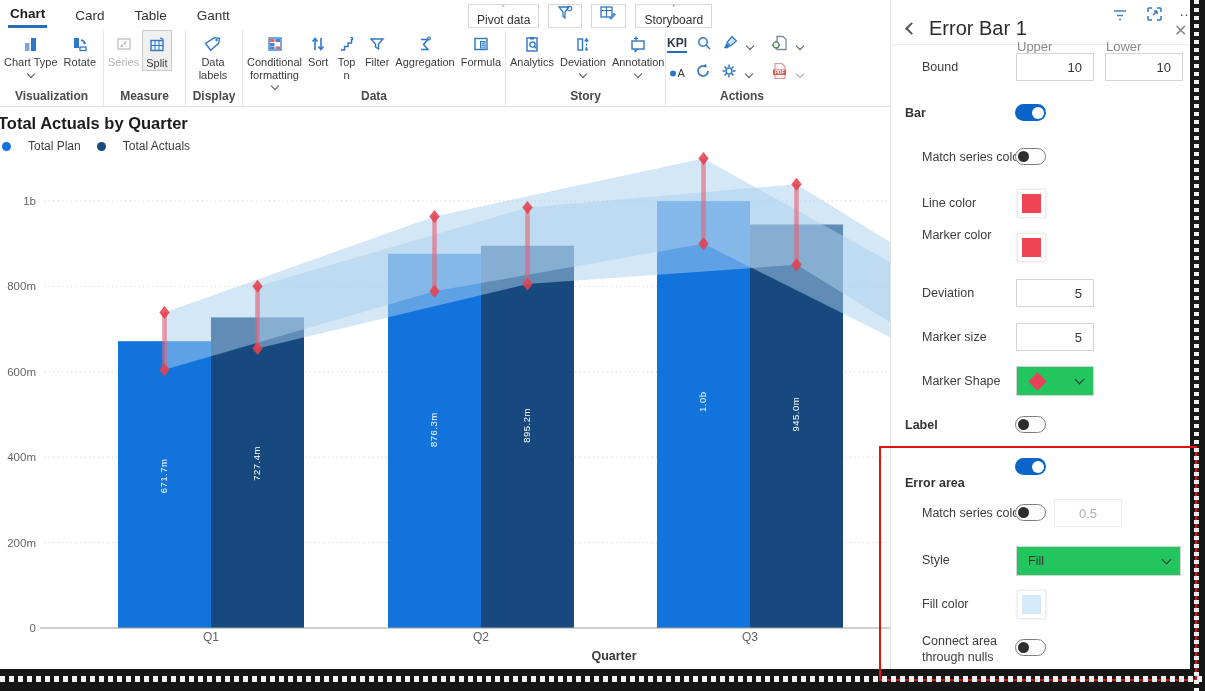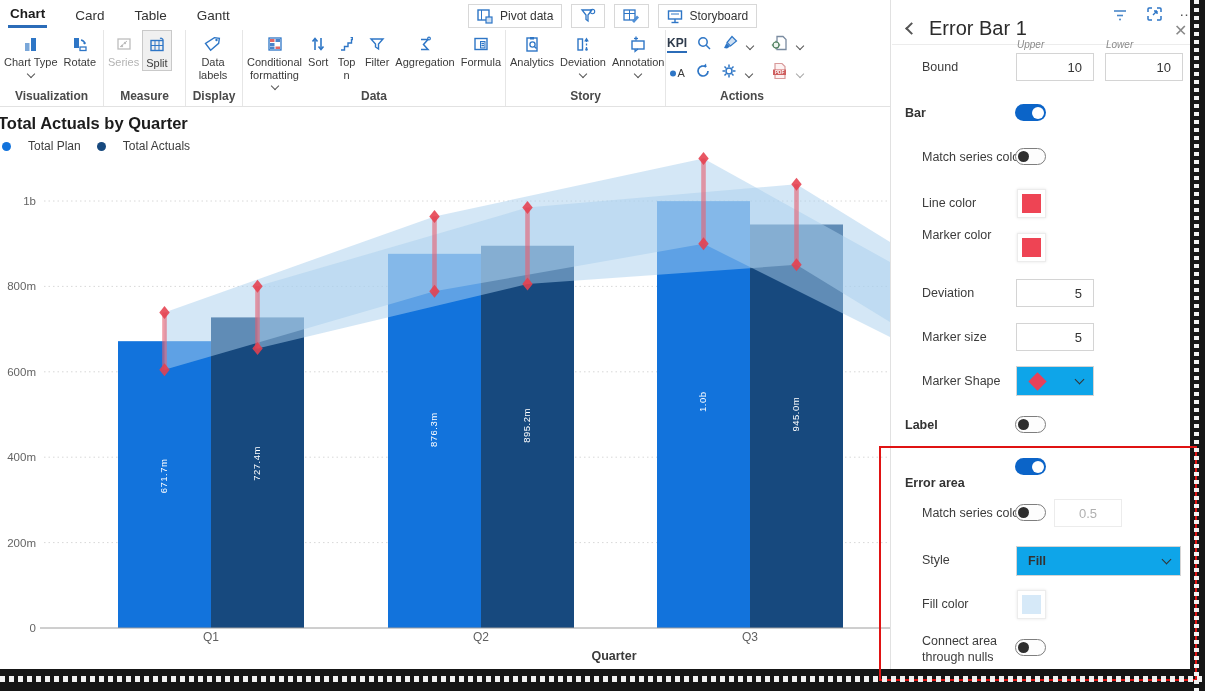--- a/index.html
+++ b/index.html
@@ -5,21 +5,21 @@
   * { margin:0; padding:0; box-sizing:border-box; }
   html,body { width:1205px; height:691px; overflow:hidden; }
   body { font-family:"Liberation Sans", sans-serif; background:#fff; position:relative; }
 
   
   #ribbon { position:absolute; left:0; top:0; width:890px; height:107px; background:#fff; border-bottom:1px solid #e2e2e2; }
   #tabs { position:absolute; left:8px; top:0; height:30px; display:flex; gap:26px; align-items:center; font-size:13.5px; color:#333; }
   .tab { padding:4px 2px; cursor:pointer; }
   .tab.active { font-weight:bold; color:#1b1b1b; border-bottom:3px solid #2b6cb8; }
   #quickbar { position:absolute; left:468px; top:4px; display:flex; gap:9px; align-items:center; }
-  .qbtn { display:flex; align-items:center; gap:6px; border:1px solid #d8d8d8; background:#fff; height:24px; padding:0 8px; font-size:12px; color:#333; }
+  .qbtn { display:flex; align-items:center; gap:6px; border:1px solid #d8d8d8; background:#fff; height:24px; padding:0 8px; font-size:12px; color:#333;flex-direction:column; }
   #groups { position:absolute; left:0; top:30px; width:878px; height:76px; display:flex; }
   .grp { display:flex; flex-direction:column; border-right:1px solid #e6e6e6; padding:0 1px; }
   .grp:last-child { border-right:none; }
   .grp-btns { flex:1; display:flex; align-items:flex-start; }
   .grp-lbl { text-align:center; font-size:12px; font-weight:bold; color:#4a4a4a; padding-bottom:3px; }
   .rbtn { display:flex; flex-direction:column; align-items:center; padding:3px 3px 0 3px; gap:1px; font-size:11px; color:#3b3b3b; text-align:center; line-height:1.15; }
   .rbtn .ric { height:22px; display:flex; align-items:center; justify-content:center; }
   .rbtn.disabled { color:#b3b3b3; }
   .rbtn.selected { background:#f0f0f0; border:1px solid #c9c9c9; }
   .chev { display:inline-block; width:6px; height:6px; border-right:1.6px solid #555; border-bottom:1.6px solid #555; transform:rotate(45deg); margin-top:1px; }
@@ -37,31 +37,31 @@
   .lg-dot { width:9px; height:9px; border-radius:50%; }
 
   
   #panel { position:absolute; left:890px; top:0; width:300px; height:669px; background:#fff; border-left:1px solid #e1e1e1; }
   .p-abs { position:absolute; }
   #p-title { font-size:20px; color:#2b2b2b; }
   #p-back { width:9px; height:9px; border-left:2px solid #555; border-bottom:2px solid #555; transform:rotate(45deg); }
   #p-close { font-size:16px; color:#888; }
   .p-lbl { font-size:12.5px; color:#3c3c3c; }
   .p-lbl.sec { font-weight:bold; color:#333; }
-  .mini-lbl { font-size:10px; color:#8a8a8a;font-style:italic; }
+  .mini-lbl { font-size:13px; color:#8a8a8a; }
   .p-input { border:1px solid #d4d4d4; background:#fff; width:78px; height:28px; font-size:13px; color:#333; text-align:right; padding-right:11px; font-family:"Liberation Sans",sans-serif; }
   .p-input.dim { border-color:#ececec; color:#b0b0b0; text-align:center; padding-right:0; }
   .tgl { width:31px; height:17px; border-radius:10px; position:absolute; }
   .tgl.on { background:#0b64c8; }
   .tgl.on::after { content:''; position:absolute; right:2.5px; top:2.5px; width:12px; height:12px; border-radius:50%; background:#fff; }
   .tgl.off { background:#fdfdfd; border:1px solid #7e7e7e; }
   .tgl.off::after { content:''; position:absolute; left:2px; top:2px; width:11px; height:11px; border-radius:50%; background:#2e2e2e; }
   .swatch { width:29px; height:29px; border:1px solid #ececec; box-shadow:0 0 3px rgba(0,0,0,.10); display:flex; align-items:center; justify-content:center; background:#fff; }
   .swatch-in { width:19px; height:19px; }
-  .drop { border:1px solid #d4d4d4; background:#0ea5e9; display:flex; align-items:center; position:absolute;font-weight:bold; }
+  .drop { border:1px solid #d4d4d4; background:#22c55e; display:flex; align-items:center; position:absolute; }
   .drop .dchev { width:7px; height:7px; border-right:1.8px solid #333; border-bottom:1.8px solid #333; transform:rotate(45deg); position:absolute; right:10px; top:9px; }
   .diamond { width:13px; height:13px; transform:rotate(45deg); }
 
   
   #strip-right { position:absolute; left:1190px; top:0; width:15px; height:691px; background:#161616; z-index:7; }
   #strip-bottom { position:absolute; left:0; top:669px; width:1205px; height:22px; background:#161616; z-index:7; }
   #hl-rect { position:absolute; left:879px; top:446px; width:318px; height:235px; border:2px solid #e01313; z-index:8; }
   #dash-h { position:absolute; left:0; top:676px; width:1205px; height:6px; z-index:9;
             background:repeating-linear-gradient(90deg,#f2f2f2 0 5px, transparent 5px 9px); }
   #dash-v { position:absolute; left:1194px; top:0; width:5px; height:691px; z-index:9;

